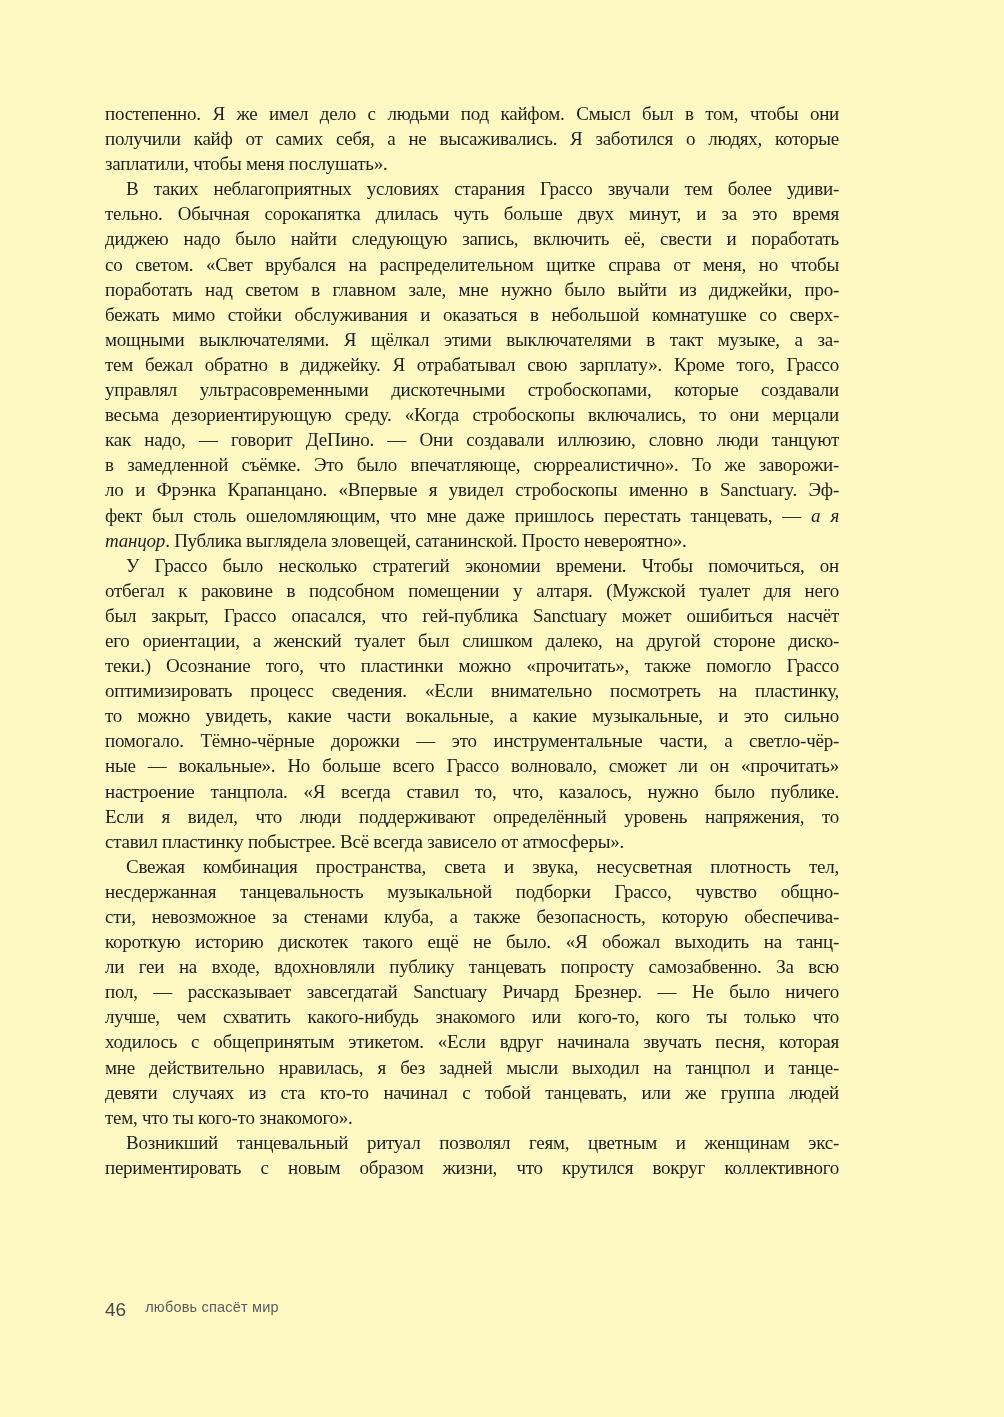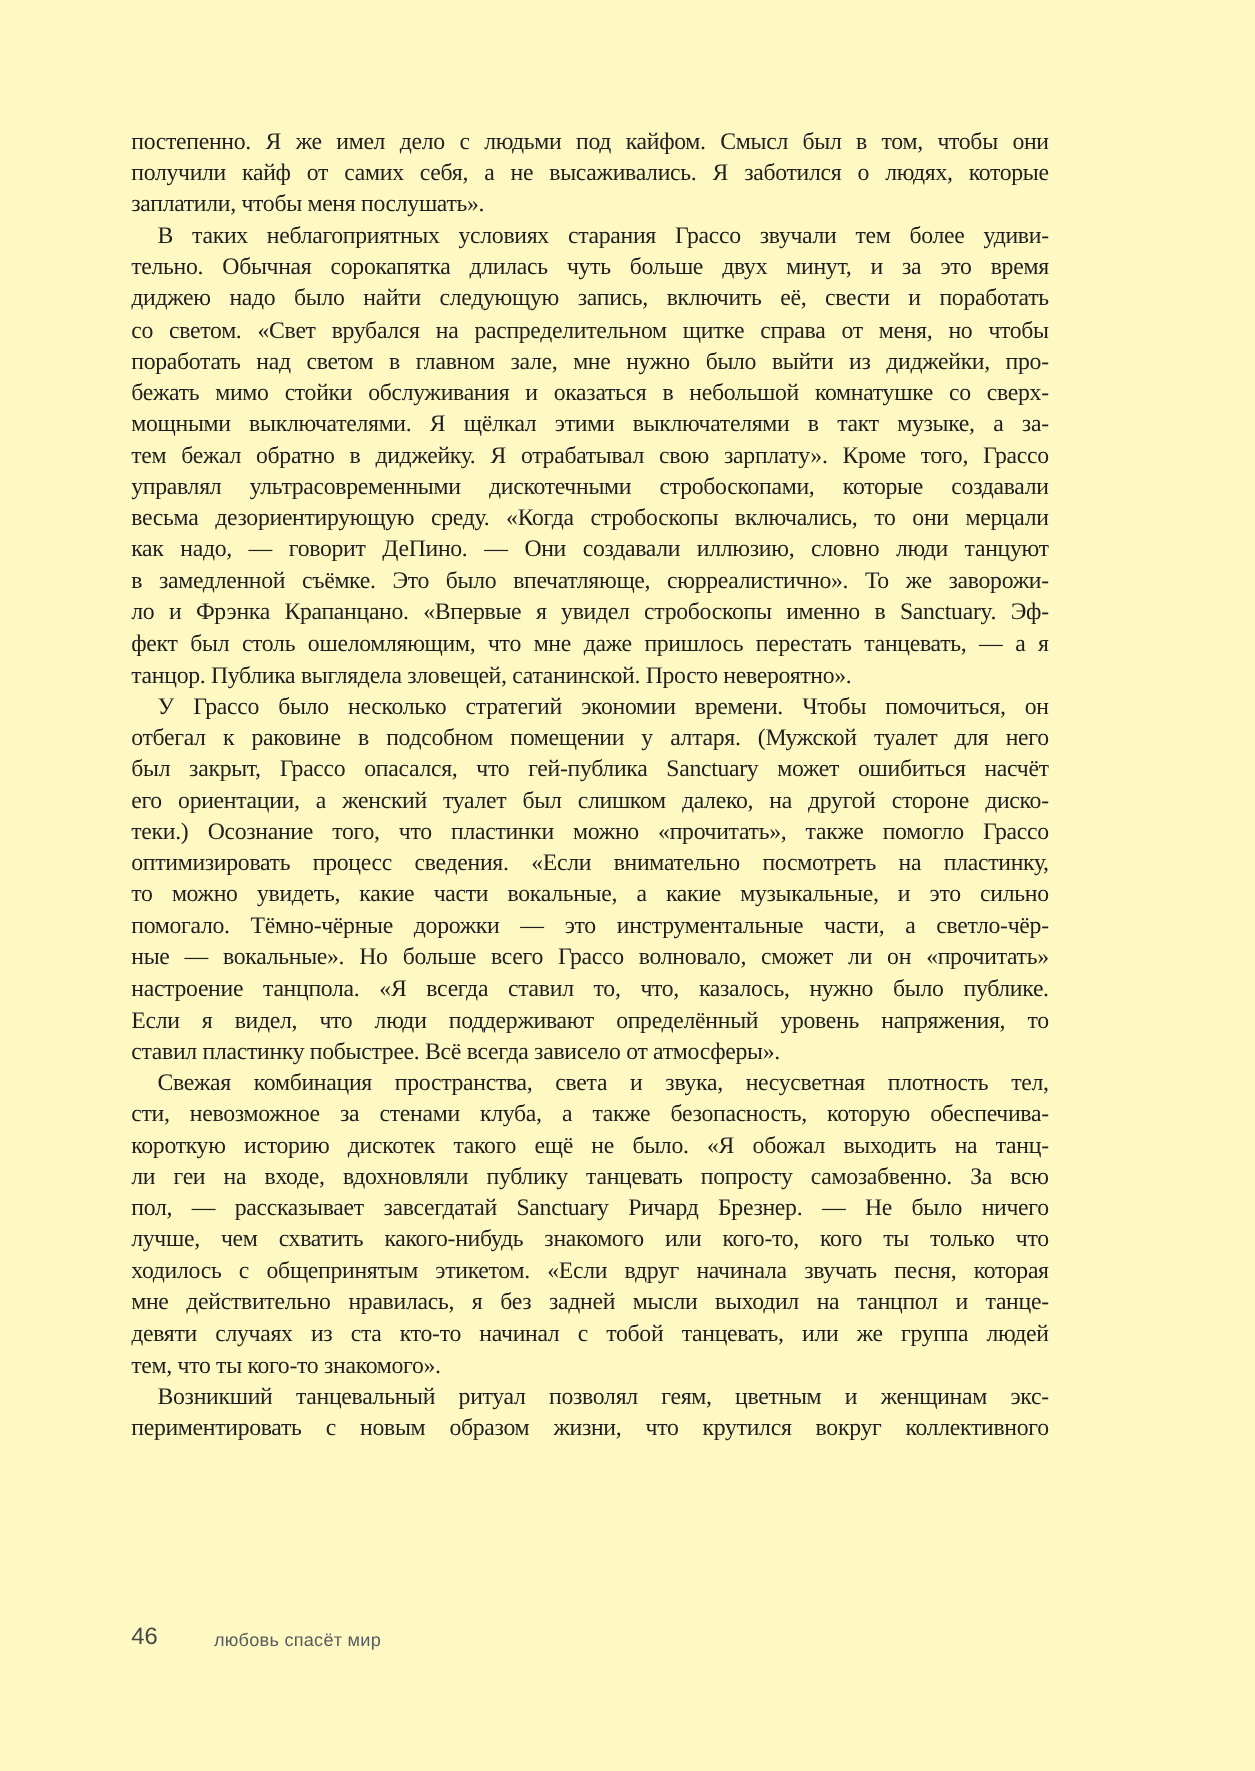--- a/index.html
+++ b/index.html
@@ -28,41 +28,40 @@
   .para { margin: 0; padding: 0; }
   .line {
     text-align: justify;
     text-align-last: justify;
     height: 25.1px;
     overflow: hidden;
     white-space: normal;
   }
   .line.lastline { text-align-last: left; }
   .line.indent { text-indent: 21px; }
-  .italic { }
+  .italic { font-style: italic; }
 
   .page-footer {
     position: absolute;
     left: 105px;
     top: 1299px;
     width: 734px;
     display: flex;
-    align-items: flex-end;
+    align-items: flex-start;
     gap: 19px;
     font-family: "Liberation Sans", "DejaVu Sans", sans-serif;
   }
   .page-number {
     font-size: 19px;
     color: #47484a;
   }
   .running-title {
     font-size: 14.5px;
     color: #585c60;
     letter-spacing: 0.2px;
-    margin-left: 26px;
   }
 </style>
 </head>
 <body>
 
 <div class="page">
   <main class="text-block">
       <div class="para">
         <div class="line">постепенно. Я же имел дело с людьми под кайфом. Смысл был в том, чтобы они</div>
         <div class="line">получили кайф от самих себя, а не высаживались. Я заботился о людях, которые</div>
@@ -94,20 +93,21 @@
         <div class="line">оптимизировать процесс сведения. «Если внимательно посмотреть на пластинку,</div>
         <div class="line">то можно увидеть, какие части вокальные, а какие музыкальные, и это сильно</div>
         <div class="line">помогало. Тёмно-чёрные дорожки — это инструментальные части, а светло-чёр-</div>
         <div class="line">ные — вокальные». Но больше всего Грассо волновало, сможет ли он «прочитать»</div>
         <div class="line">настроение танцпола. «Я всегда ставил то, что, казалось, нужно было публике.</div>
         <div class="line">Если я видел, что люди поддерживают определённый уровень напряжения, то</div>
         <div class="line lastline">ставил пластинку побыстрее. Всё всегда зависело от атмосферы».</div>
       </div>
       <div class="para">
         <div class="line indent">Свежая комбинация пространства, света и звука, несусветная плотность тел,</div>
+        <div class="line">несдержанная танцевальность музыкальной подборки Грассо, чувство общно-</div>
         <div class="line">сти, невозможное за стенами клуба, а также безопасность, которую обеспечива-</div>
         <div class="line">короткую историю дискотек такого ещё не было. «Я обожал выходить на танц-</div>
         <div class="line">ли геи на входе, вдохновляли публику танцевать попросту самозабвенно. За всю</div>
         <div class="line">пол, — рассказывает завсегдатай Sanctuary Ричард Брезнер. — Не было ничего</div>
         <div class="line">лучше, чем схватить какого-нибудь знакомого или кого-то, кого ты только что</div>
         <div class="line">ходилось с общепринятым этикетом. «Если вдруг начинала звучать песня, которая</div>
         <div class="line">мне действительно нравилась, я без задней мысли выходил на танцпол и танце-</div>
         <div class="line">девяти случаях из ста кто-то начинал с тобой танцевать, или же группа людей</div>
         <div class="line lastline">тем, что ты кого-то знакомого».</div>
       </div>

